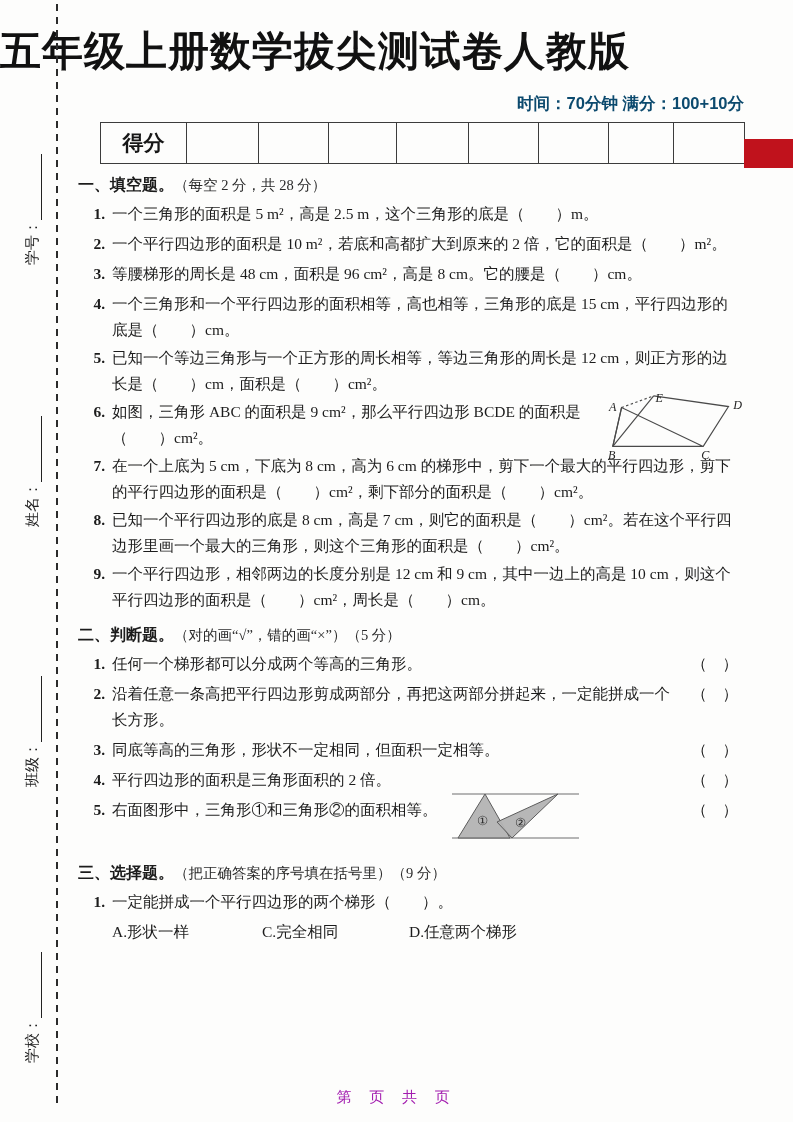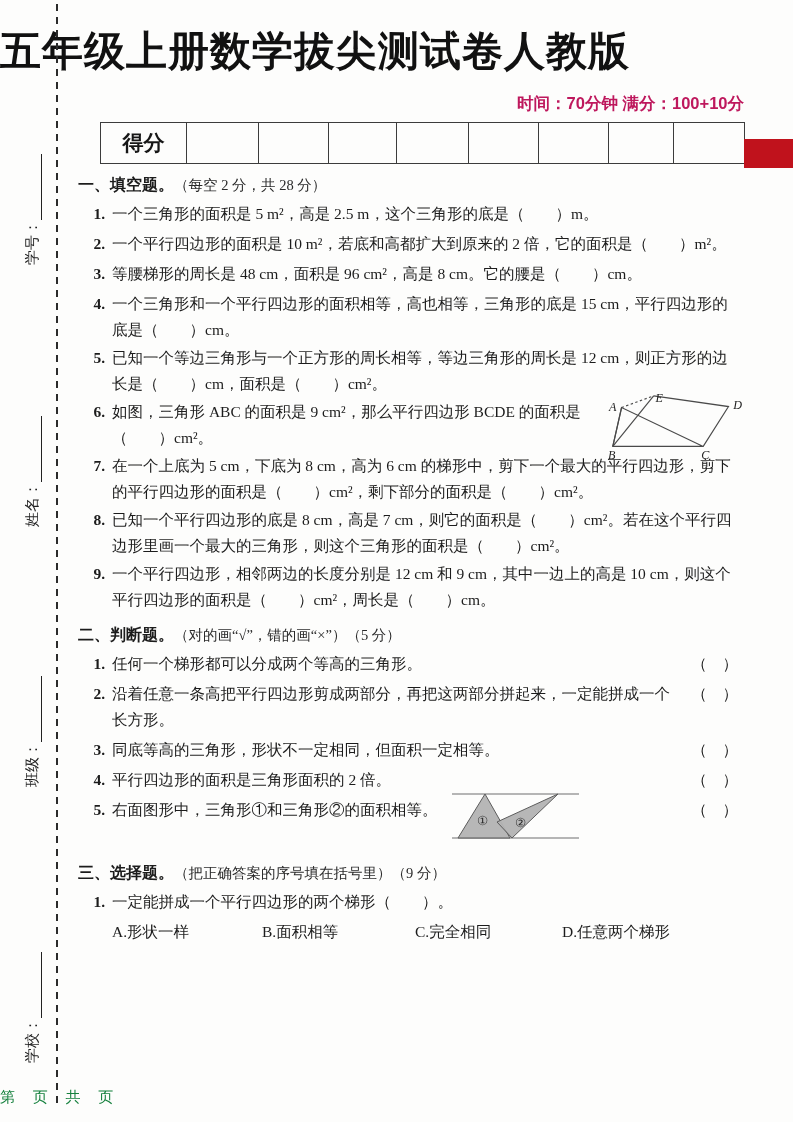--- a/index.html
+++ b/index.html
@@ -25,21 +25,21 @@
   .sf-id   { left:-34px; top:189px; }
   .sf-name { left:-34px; top:451px; }
   .sf-class{ left:-34px; top:711px; }
   .sf-school{ left:-34px; top:987px; }
   
   .header { padding-top:24px; font-family:Liberation Serif, serif; }
   .title { font-size:41px; font-weight:900; letter-spacing:1px; color:#111; }
   .subtitle { margin-top:14px; font-size:33px; font-weight:800; color:#111; }
   .info-line {
     margin:14px 49px 0 0; text-align:right;
-    font-size:16.5px; font-weight:600; color:#be185d;
+    font-size:16.5px; font-weight:600; color:#0c4a6e;
     font-family:"Liberation Sans", sans-serif;
   }
   .red-stamp { position:absolute; right:0; top:139px; width:49px; height:29px; background:#c0121c; }
   
   .score-table { margin:7px 0 0 100px; border-collapse:collapse; width:645px; table-layout:fixed; }
   .score-table td {
     border:1.7px solid #3c3c3c; text-align:center; vertical-align:middle;
     font-size:21px; font-weight:600; color:#161616;
   }
   .score-table tr.r1 td { height:45px; }
@@ -68,21 +68,21 @@
   .fig5 line { stroke:#6f6f6f; stroke-width:1.1; }
   .fig5 polygon { fill:#b3b3b3; stroke:#5c5c5c; stroke-width:1; fill-opacity:.95; }
   .fig5 text { font-size:12.5px; fill:#2a2a2a; font-family:"Liberation Serif", serif; }
   
   .opts { display:flex; padding-left:34px; margin-top:4px; }
   .opt { flex:none; }
   .opt-a { width:150px; } .opt-b { width:153px; } .opt-c { width:147px; }
   
   .footer {
     position:absolute; left:0; bottom:15px; width:100%;
-    font-size:15px; letter-spacing:7px; color:#15803d;
+    text-align:center; font-size:15px; letter-spacing:7px; color:#a21caf;
   }
 </style>
 </head>
 <body>
 
 <div class="page">
 
   <div class="dash-line"></div>
   <div class="side-field sf-id">
     <span class="fl">学号：</span>
@@ -226,21 +226,20 @@
 
     <div class="sec-head sec3">
       <span class="sec-title">三、选择题。</span><span class="sec-note">（把正确答案的序号填在括号里）（9 分）</span>
     </div>
     <div class="q">
       <span class="qnum">1.</span>
       <span class="qtext">一定能拼成一个平行四边形的两个梯形（　　）。</span>
     </div>
     <div class="opts">
       <span class="opt opt-a">A.形状一样</span>
-      <span class="opt opt-b">B.面积相等</span>
       <span class="opt opt-c">C.完全相同</span>
       <span class="opt">D.任意两个梯形</span>
     </div>
 
   </div>
 
   <div class="footer">第 页 共 页</div>
 
 </div>
 

